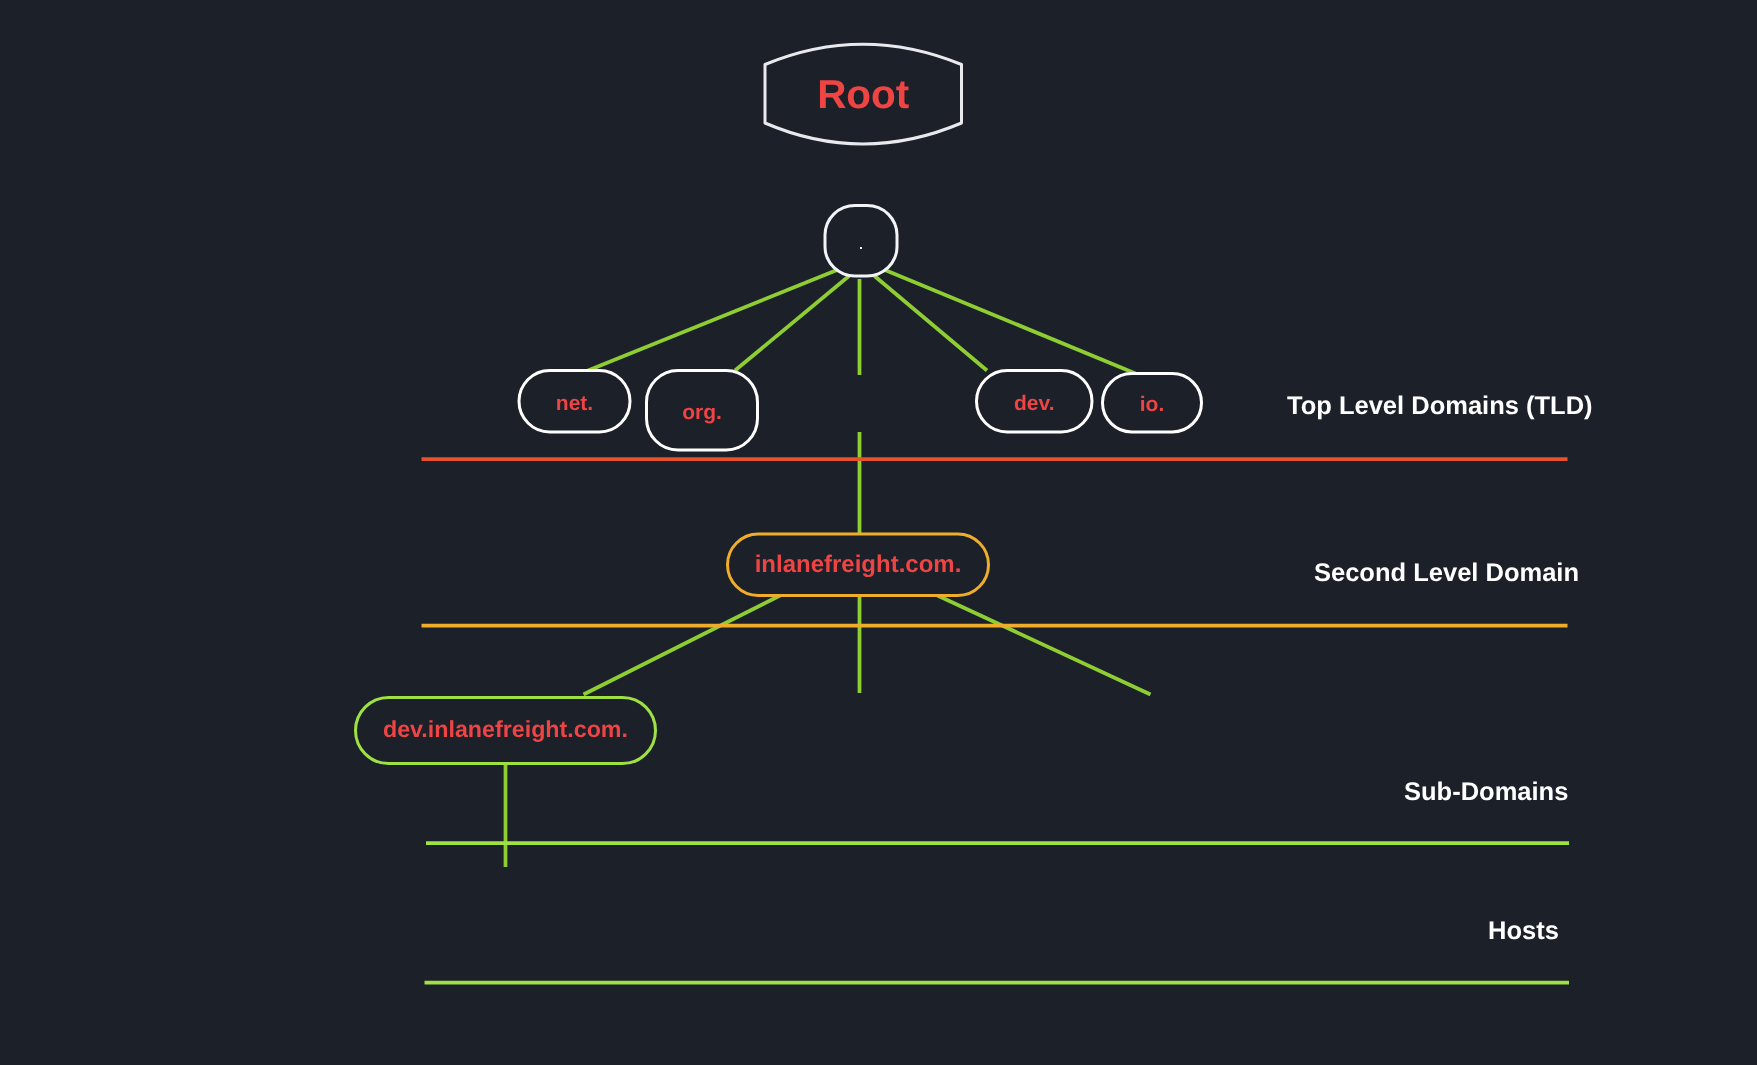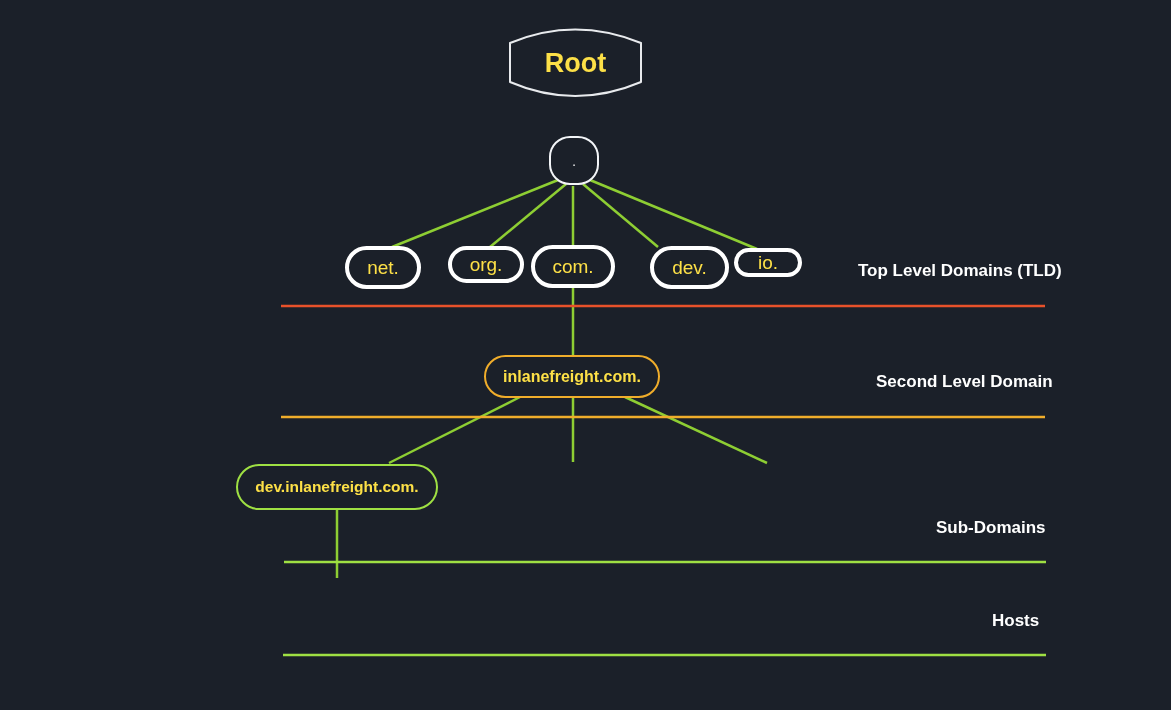--- a/index.html
+++ b/index.html
@@ -27,37 +27,37 @@
     height: 710px;
     pointer-events: none;
   }
   .node {
     position: absolute;
     box-sizing: border-box;
     display: flex;
     align-items: center;
     justify-content: center;
     background: #1b2029;
-    color: #fde047;
+    color: #ef4444;
     white-space: nowrap;
     z-index: 3;
   }
   .node-dot {
     border: 2.5px solid #f2f4f7;
     border-radius: 42%;
     font-size: 13px;
     color: #ffffff;
     align-items: flex-end;
     padding-bottom: 14px;
   }
   .node-tld {
-    border: 4px solid #ffffff;
+    border: 2px solid #ffffff;
     border-radius: 22px;
-    font-size: 19px;
-    font-weight: normal;
+    font-size: 14px;
+    font-weight: bold;
   }
   .node-sld {
     border: 2.5px solid #f0ad2b;
     border-radius: 24px;
     font-size: 16px;
     font-weight: bold;
   }
   .node-sub {
     border: 2.5px solid #9fe043;
     border-radius: 24px;
@@ -121,30 +121,27 @@
     <span>Root</span>
   </div>
 
   <div class="node node-dot" style="left:549px; top:136px; width:50px; height:49px;">
     <span>.</span>
   </div>
 
   <div class="node node-tld" style="left:345px; top:246px; width:76px; height:43px;">
     <span>net.</span>
   </div>
-  <div class="node node-tld" style="left:448px; top:246px; width:76px; height:37px;justify-content:center;">
+  <div class="node node-tld" style="left:430px; top:246px; width:76px; height:55px;justify-content:center;">
     <span>org.</span>
-  </div>
-  <div class="node node-tld" style="left:531px; top:245px; width:84px; height:43px;">
-    <span>com.</span>
   </div>
   <div class="node node-tld" style="left:650px; top:246px; width:79px; height:43px;">
     <span>dev.</span>
   </div>
-  <div class="node node-tld" style="left:734px; top:248px; width:68px; height:29px;">
+  <div class="node node-tld" style="left:734px; top:248px; width:68px; height:41px;">
     <span>io.</span>
   </div>
 
   <div class="node node-sld" style="left:484px; top:355px; width:176px; height:43px;">
     <span>inlanefreight.com.</span>
   </div>
 
   <div class="node node-sub" style="left:236px; top:464px; width:202px; height:46px;">
     <span>dev.inlanefreight.com.</span>
   </div>

